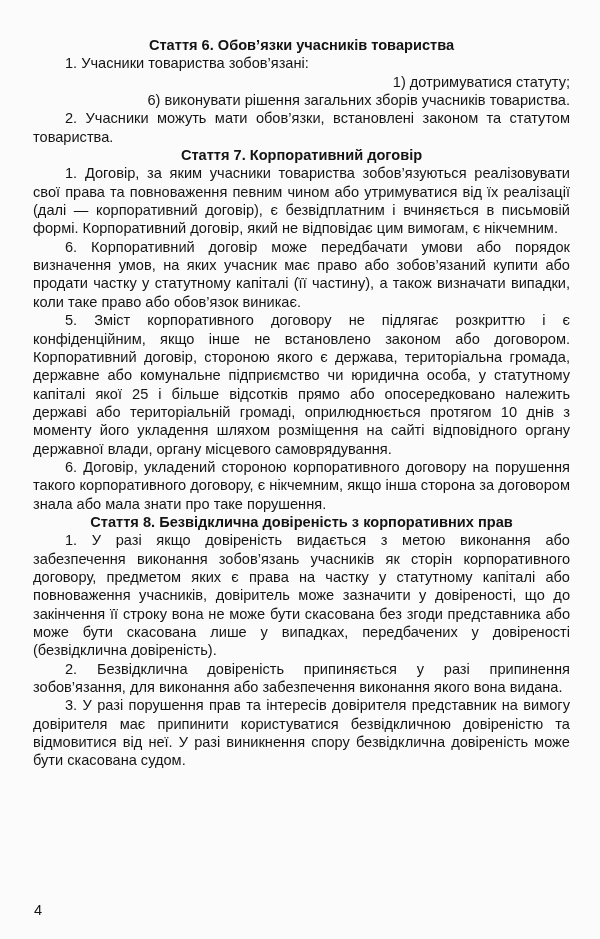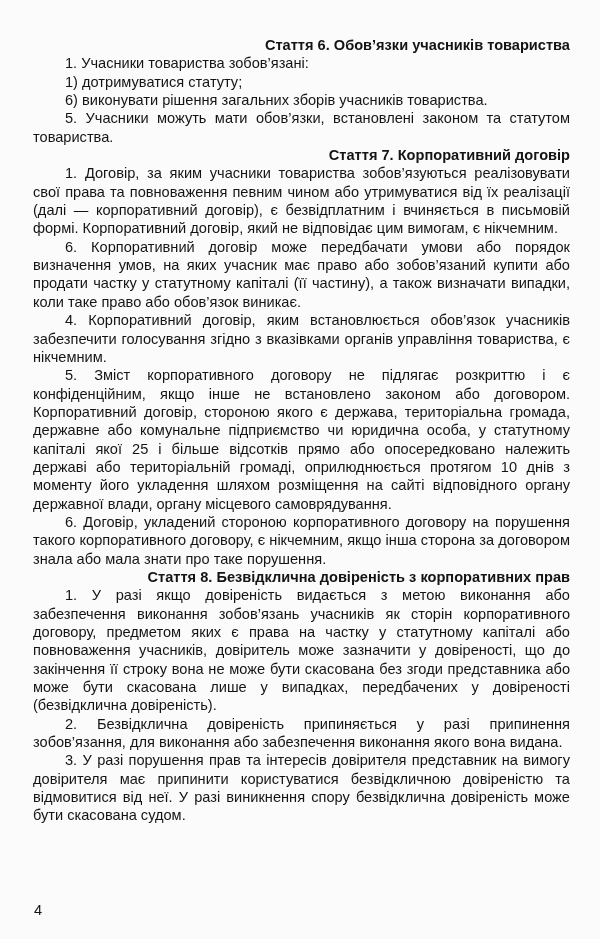--- a/index.html
+++ b/index.html
@@ -8,52 +8,51 @@
     background: #fbfbfb;
     font-family: "Liberation Sans", sans-serif;
     color: #141414;
   }
   .page { position: relative; width: 600px; height: 939px; }
   .content {
     position: absolute; left: 33px; top: 36px; width: 537px;
     font-size: 14.6px; line-height: 18.35px;
   }
   .heading {
-    font-weight: bold; text-align: right; margin: 0;
+    font-weight: bold; text-align: center; margin: 0;
     font-size: 14.6px;
   }
   .heading.h7 { margin-top: 0; }
   .heading.h8 { }
-  p { margin: 0; }
+  p { margin: 0; text-align: right; }
   .para { text-indent: 32px; text-align: justify; }
   .item { padding-left: 32px; }
   .page-number {
     position: absolute; left: 34px; top: 902px;
     font-size: 14.6px;
   }
 </style>
 </head>
 <body>
 
 <div class="page">
   <div class="content">
 
     <section>
       <h2 class="heading">Стаття 6. Обов’язки учасників товариства</h2>
       <p class="para">1. Учасники товариства зобов’язані:</p>
       <p class="item">1) дотримуватися статуту;</p>
       <p class="item">6) виконувати рішення загальних зборів учасників товариства.</p>
-      <p class="para">5. Учасники можуть мати обов’язки, встановлені законом та статутом товариства.</p>
+      <p class="para">2. Учасники можуть мати обов’язки, встановлені законом та статутом товариства.</p>
     </section>
 
     <section>
       <h2 class="heading h7">Стаття 7. Корпоративний договір</h2>
       <p class="para">1. Договір, за яким учасники товариства зобов’язуються реалізовувати свої права та повноваження певним чином або утримуватися від їх реалізації (далі — корпоративний договір), є безвідплатним і вчиняється в письмовій формі. Корпоративний договір, який не відповідає цим вимогам, є нікчемним.</p>
       <p class="para">6. Корпоративний договір може передбачати умови або порядок визначення умов, на яких учасник має право або зобов’язаний купити або продати частку у статутному капіталі (її частину), а також визначати випадки, коли таке право або обов’язок виникає.</p>
-      <p class="para">4. Корпоративний договір, яким встановлюється обов’язок учасників забезпечити голосування згідно з вказівками органів управління товариства, є нікчемним.</p>
       <p class="para">5. Зміст корпоративного договору не підлягає розкриттю і є конфіденційним, якщо інше не встановлено законом або договором. Корпоративний договір, стороною якого є держава, територіальна громада, державне або комунальне підприємство чи юридична особа, у статутному капіталі якої 25 і більше відсотків прямо або опосередковано належить державі або територіальній громаді, оприлюднюється протягом 10 днів з моменту його укладення шляхом розміщення на сайті відповідного органу державної влади, органу місцевого самоврядування.</p>
       <p class="para">6. Договір, укладений стороною корпоративного договору на порушення такого корпоративного договору, є нікчемним, якщо інша сторона за договором знала або мала знати про таке порушення.</p>
     </section>
 
     <section>
       <h2 class="heading h8">Стаття 8. Безвідклична довіреність з корпоративних прав</h2>
       <p class="para">1. У разі якщо довіреність видається з метою виконання або забезпечення виконання зобов’язань учасників як сторін корпоративного договору, предметом яких є права на частку у статутному капіталі або повноваження учасників, довіритель може зазначити у довіреності, що до закінчення її строку вона не може бути скасована без згоди представника або може бути скасована лише у випадках, передбачених у довіреності (безвідклична довіреність).</p>
       <p class="para">2. Безвідклична довіреність припиняється у разі припинення зобов’язання, для виконання або забезпечення виконання якого вона видана.</p>
       <p class="para">3. У разі порушення прав та інтересів довірителя представник на вимогу довірителя має припинити користуватися безвідкличною довіреністю та відмовитися від неї. У разі виникнення спору безвідклична довіреність може бути скасована судом.</p>
     </section>

